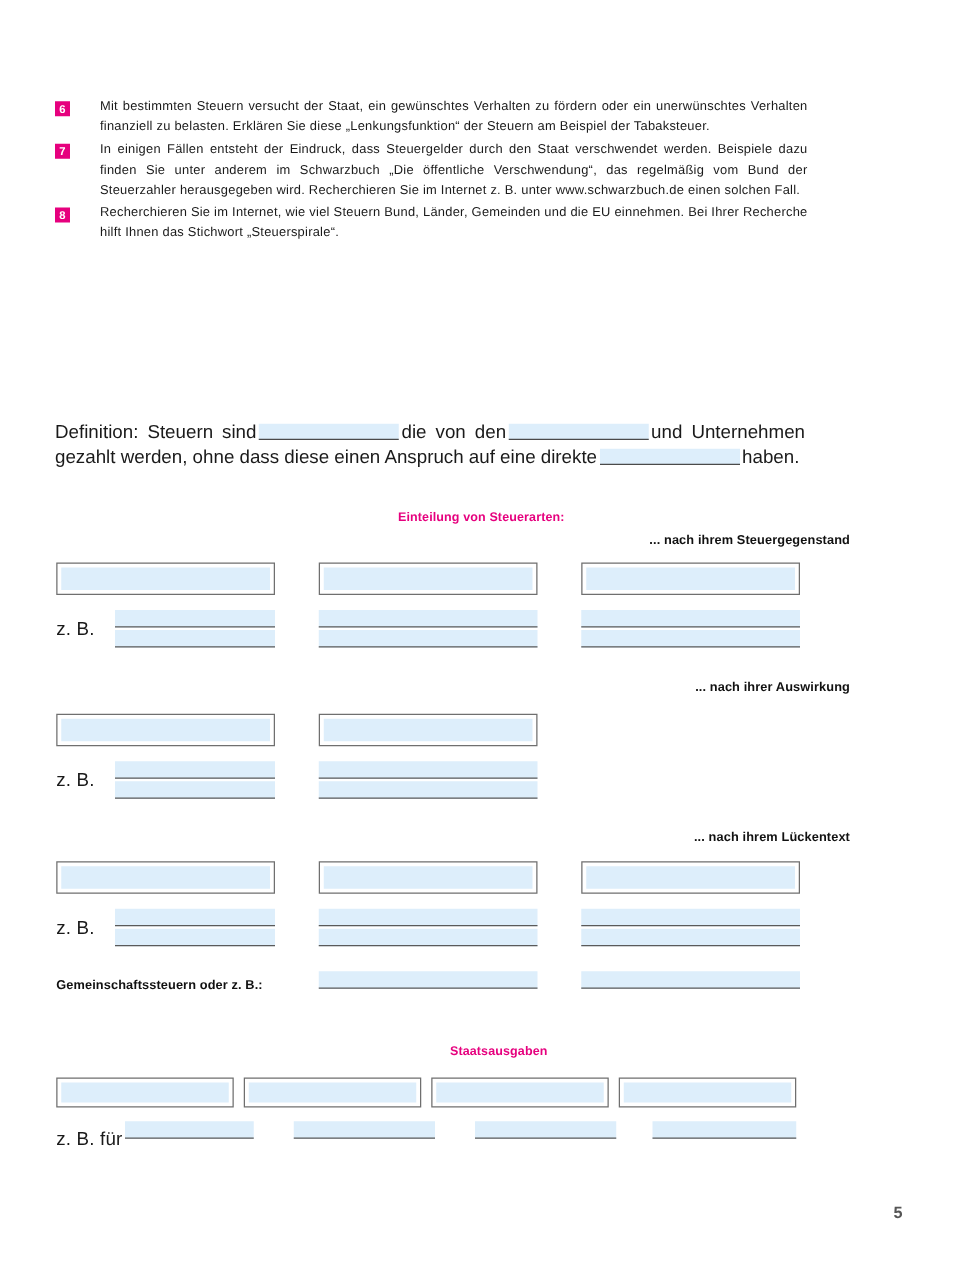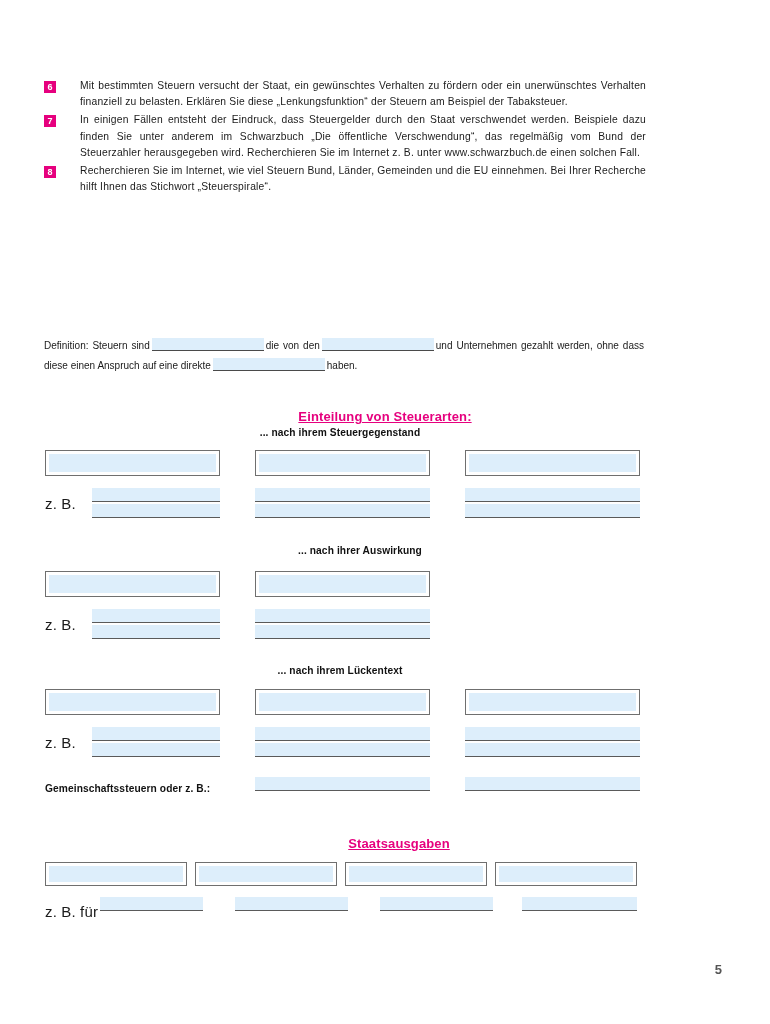--- a/index.html
+++ b/index.html
@@ -91,50 +91,49 @@
     letter-spacing: 0.01em;
     white-space: nowrap;
   }
 
   
   .definition {
     position: absolute;
     left: 44px;
     top: 336px;
     width: 600px;
-    font-size: 10px;
+    font-size: 15px;
     line-height: 20px;
     color: #1a1a1a;
     text-align: justify;
   }
   .inline-blank {
     display: inline-block;
     width: 112px;
     height: 12px;
     background: #ddeefb;
     border-bottom: 1px solid #4a4a4a;
     vertical-align: -2px;
     margin: 0 2px;
   }
 
   
   .sec-title-pink {
     position: absolute;
     width: 770px;
     text-align: center;
-    font-size: 13px;
+    font-size: 10px;
     font-weight: bold;
     color: #e6007e;
     letter-spacing: 0.01em;
-    text-decoration: underline;
   }
   .sec-title-black {
     position: absolute;
     width: 680px;
-    text-align: center;
+    text-align: right;
     font-size: 10.2px;
     font-weight: bold;
     color: #111111;
     letter-spacing: 0.01em;
   }
 
   
   .ansbox {
     position: absolute;
     border: 1.6px solid #6f6f6f;
@@ -229,21 +228,21 @@
 
   <div class="zb-label" style="left:45px; top:495px;">z. B.</div>
 
   <div class="blank-line" style="left:92px;  top:488px; width:128px; height:14px;"></div>
   <div class="blank-line" style="left:92px;  top:504px; width:128px; height:14px;"></div>
   <div class="blank-line" style="left:255px; top:488px; width:175px; height:14px;"></div>
   <div class="blank-line" style="left:255px; top:504px; width:175px; height:14px;"></div>
   <div class="blank-line" style="left:465px; top:488px; width:175px; height:14px;"></div>
   <div class="blank-line" style="left:465px; top:504px; width:175px; height:14px;"></div>
 
-  <div class="sec-title-black" style="left:0; top:545px;margin-left:20px;">... nach ihrer Auswirkung</div>
+  <div class="sec-title-black" style="left:0; top:545px;">... nach ihrer Auswirkung</div>
 
   <div class="ansbox" style="left:45px;  top:571px; width:175px; height:26px;">
       <div class="ansbox-inner"></div>
     </div>
   <div class="ansbox" style="left:255px; top:571px; width:175px; height:26px;">
       <div class="ansbox-inner"></div>
     </div>
 
   <div class="zb-label" style="left:45px; top:616px;">z. B.</div>
 

